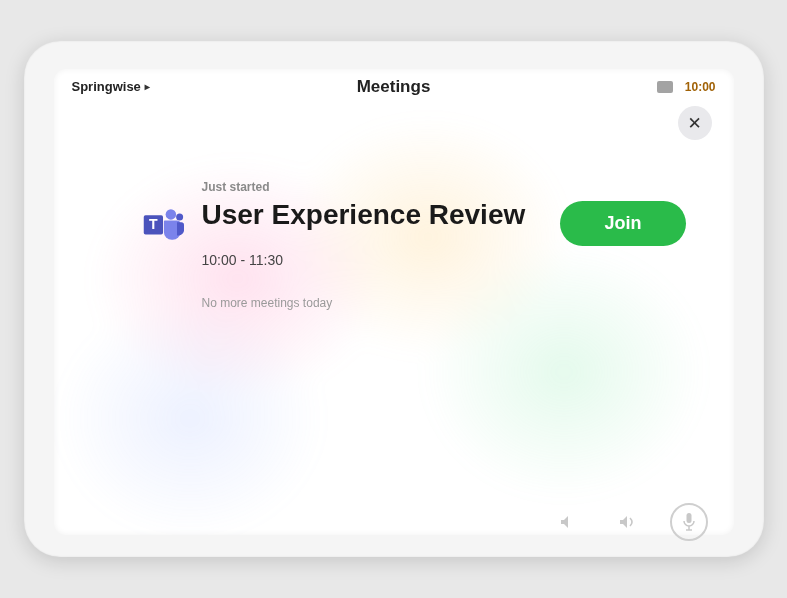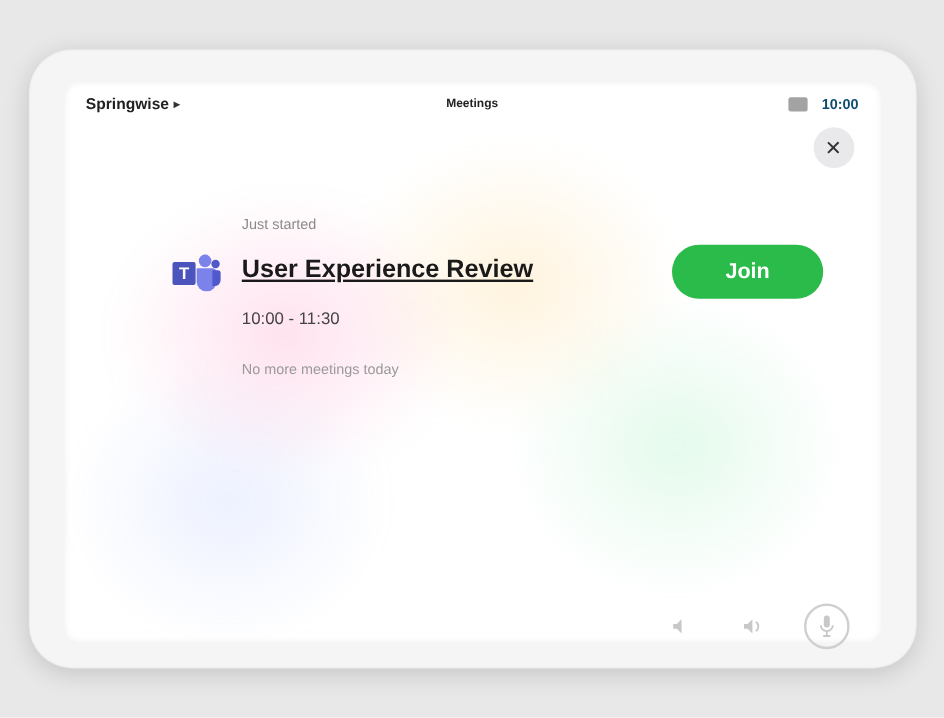--- a/index.html
+++ b/index.html
@@ -67,30 +67,30 @@
       color: #222;
     }
     .chev {
       font-size: 10px;
       color: #333;
     }
     .topbar-center {
       position: absolute;
       left: 50%;
       transform: translateX(-50%);
-      font-size: 10px;
+      font-size: 17px;
       font-weight: 700;
       color: #222;
     }
     .topbar-right {
       display: flex;
       align-items: center;
       gap: 12px;
       font-size: 12px;
-      color: #0c4a6e;
+      color: #a16207;
       font-weight: 600;
     }
     .status-icon {
       width: 16px;
       height: 12px;
       background: #666;
       border-radius: 2px;
       opacity: 0.6;
     }
     .close-row {
@@ -124,28 +124,28 @@
       height: 42px;
       flex-shrink: 0;
     }
     .meeting-text {
       flex: 1;
       min-width: 0;
     }
     .meeting-status {
       font-size: 12px;
       color: #8a8a8a;
-      margin-bottom: 18px;
+      margin-bottom: 4px;
+      font-weight: bold;
     }
     .meeting-title {
-      font-size: 21px;
+      font-size: 28px;
       font-weight: 600;
       color: #1a1a1a;
       line-height: 1.2;
-      text-decoration: underline;
     }
     .meeting-time {
       font-size: 14px;
       color: #444;
       margin-top: 20px;
       font-weight: 500;
     }
     .join-btn {
       background: #2abb4a;
       color: #fff;

